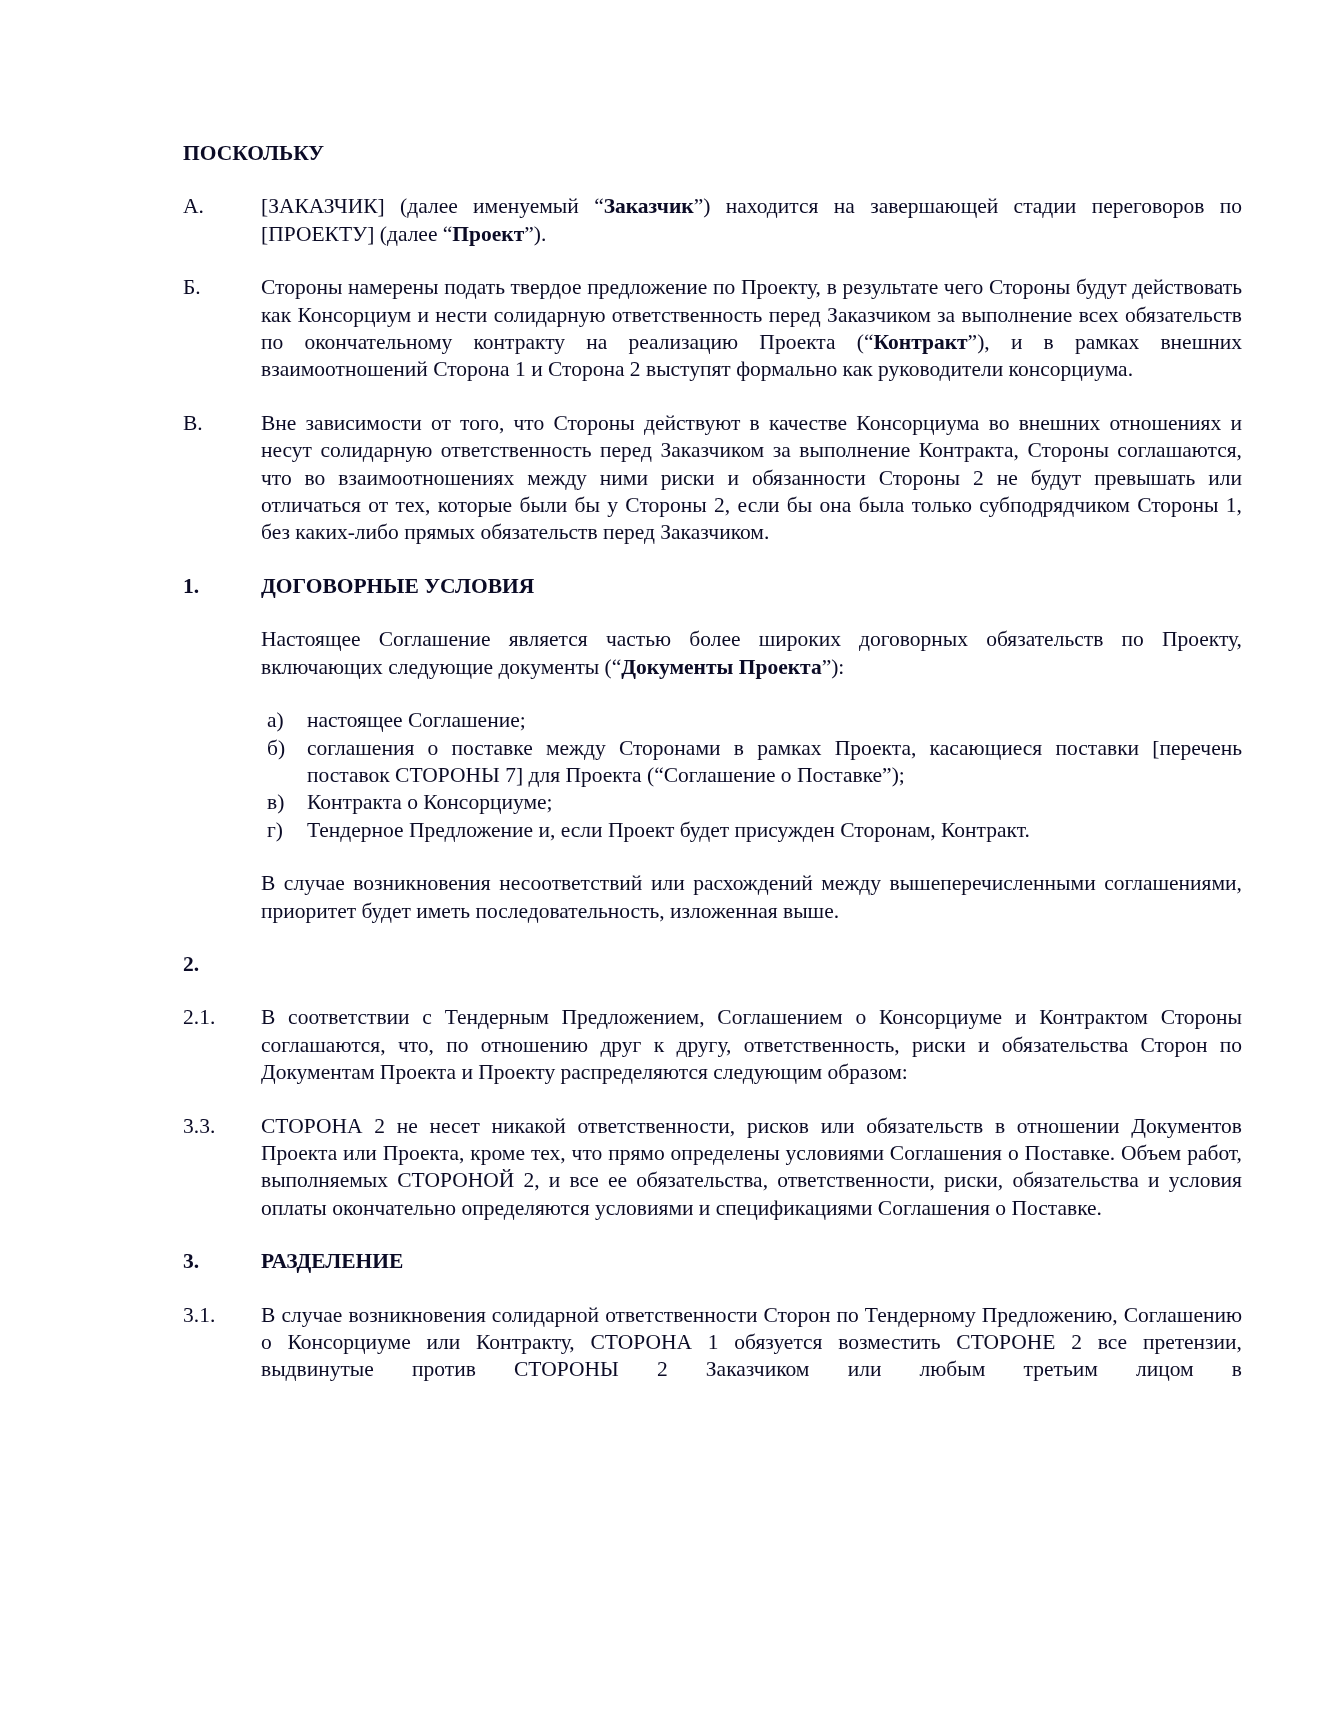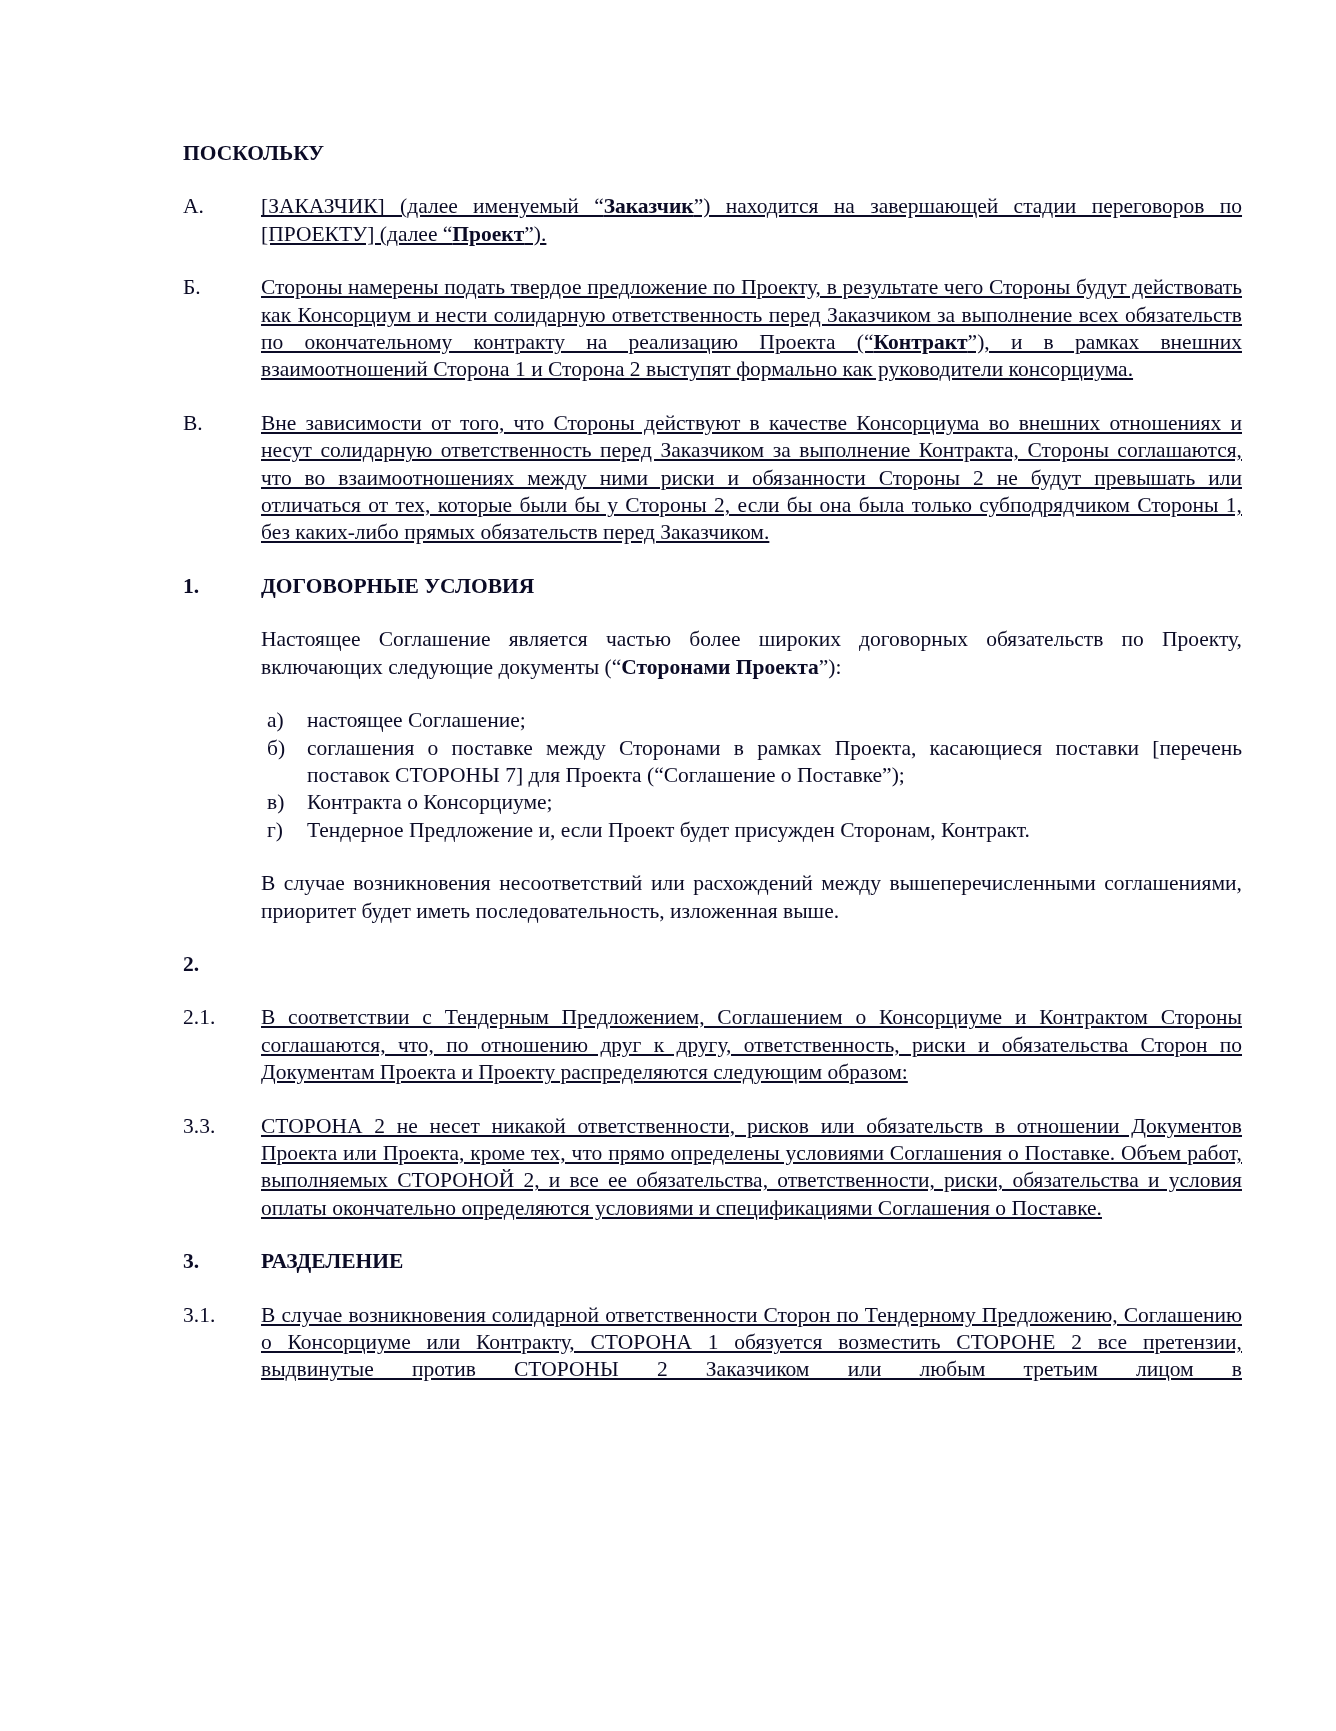--- a/index.html
+++ b/index.html
@@ -32,21 +32,20 @@
       display: flex;
       margin: 0 0 26px 0;
     }
     .label {
       flex: 0 0 78px;
       width: 78px;
     }
     .body {
       flex: 1 1 auto;
       text-align: justify;
-      text-decoration: underline;
     }
     .plain {
       margin: 0 0 26px 0;
     }
     .section {
       display: flex;
       font-weight: bold;
       margin: 0 0 26px 0;
     }
     .indent-para {
@@ -94,21 +93,21 @@
     <div class="label">В.</div>
     <div class="body">Вне зависимости от того, что Стороны действуют в качестве Консорциума во внешних отношениях и несут солидарную ответственность перед Заказчиком за выполнение Контракта, Стороны соглашаются, что во взаимоотношениях между ними риски и обязанности Стороны 2 не будут превышать или отличаться от тех, которые были бы у Стороны 2, если бы она была только субподрядчиком Стороны 1, без каких-либо прямых обязательств перед Заказчиком.</div>
   </div>
 
 
   <div class="section">
     <div class="label">1.</div>
     <div>ДОГОВОРНЫЕ УСЛОВИЯ</div>
   </div>
 
-  <div class="indent-para"><span>Настоящее Соглашение является частью более широких договорных обязательств по Проекту, включающих следующие документы (“</span><b>Сторонами Проекта</b><span>”):</span></div>
+  <div class="indent-para"><span>Настоящее Соглашение является частью более широких договорных обязательств по Проекту, включающих следующие документы (“</span><b>Документы Проекта</b><span>”):</span></div>
 
   <ul class="sublist">
     <li>
       <span class="sl-label">а)</span>
       <span class="sl-body">настоящее Соглашение;</span>
     </li>
     <li>
       <span class="sl-label">б)</span>
       <span class="sl-body">соглашения о поставке между Сторонами в рамках Проекта, касающиеся поставки [перечень поставок СТОРОНЫ 7] для Проекта (“Соглашение о Поставке”);</span>
     </li>

